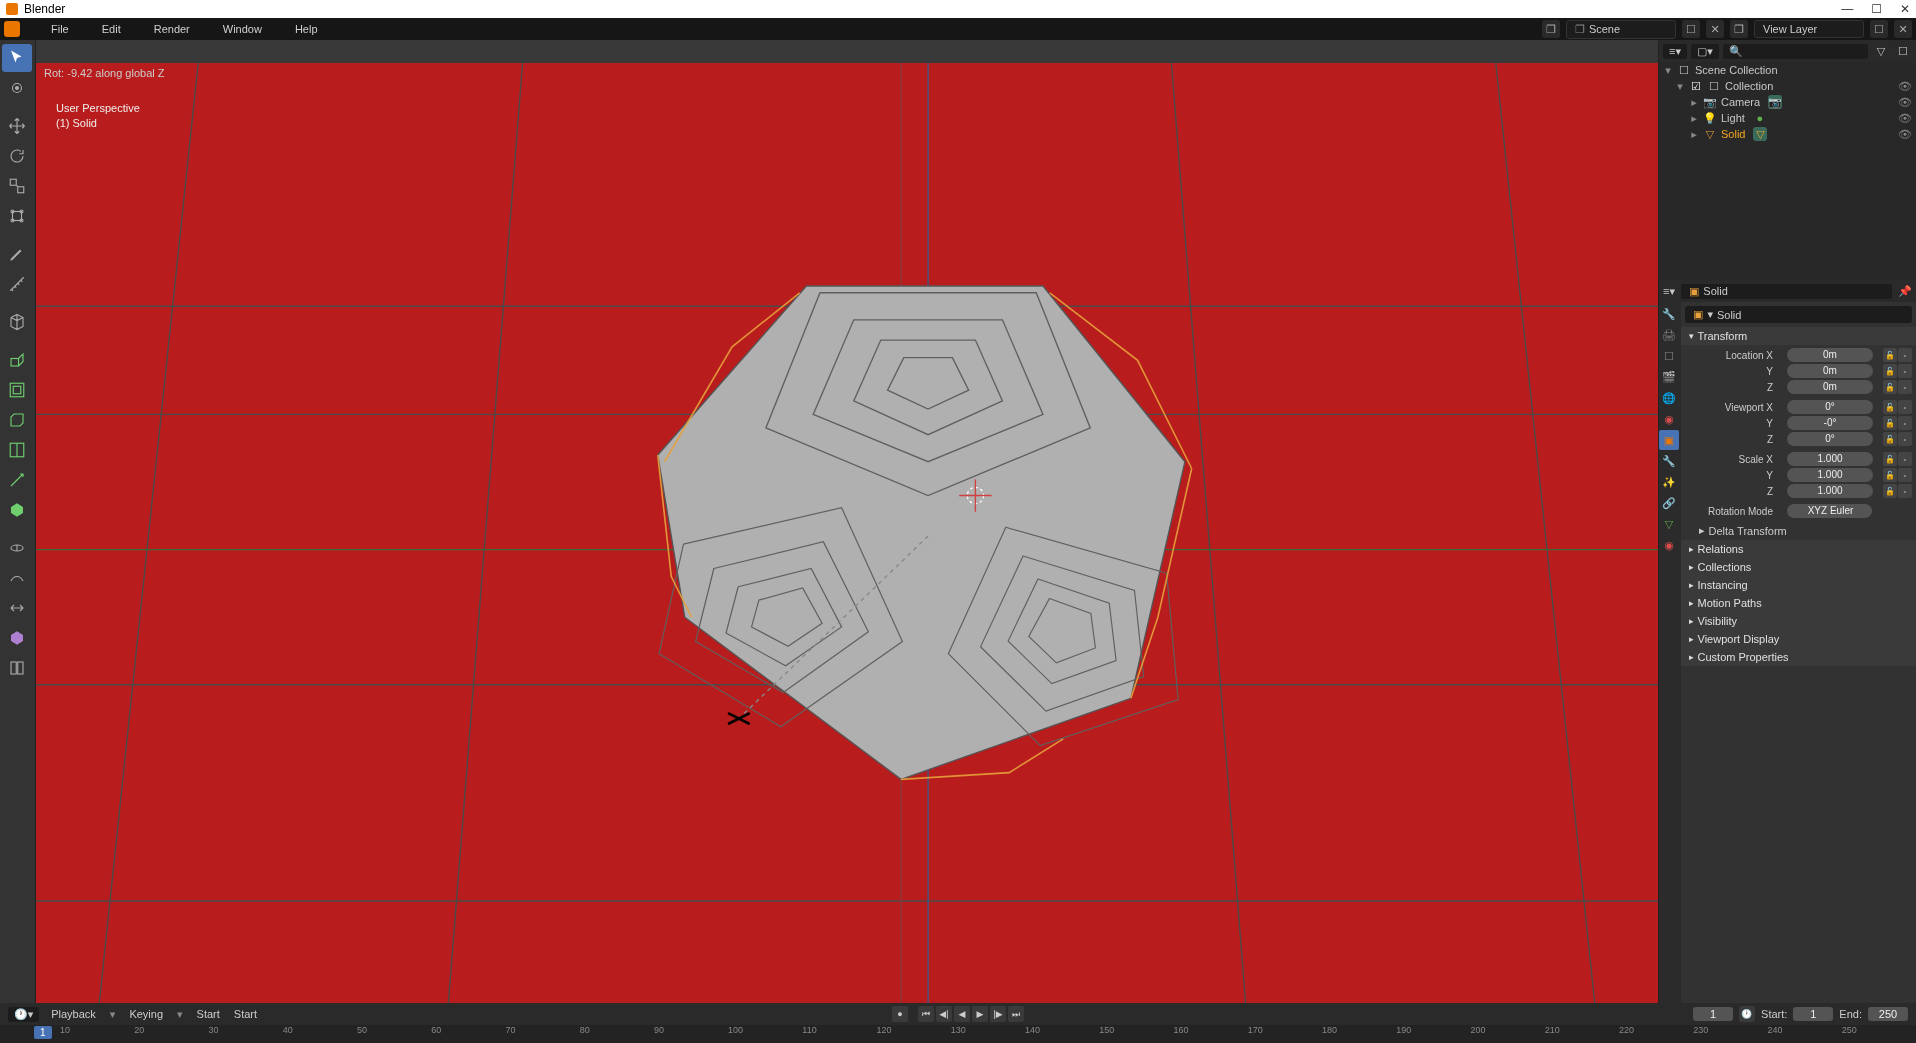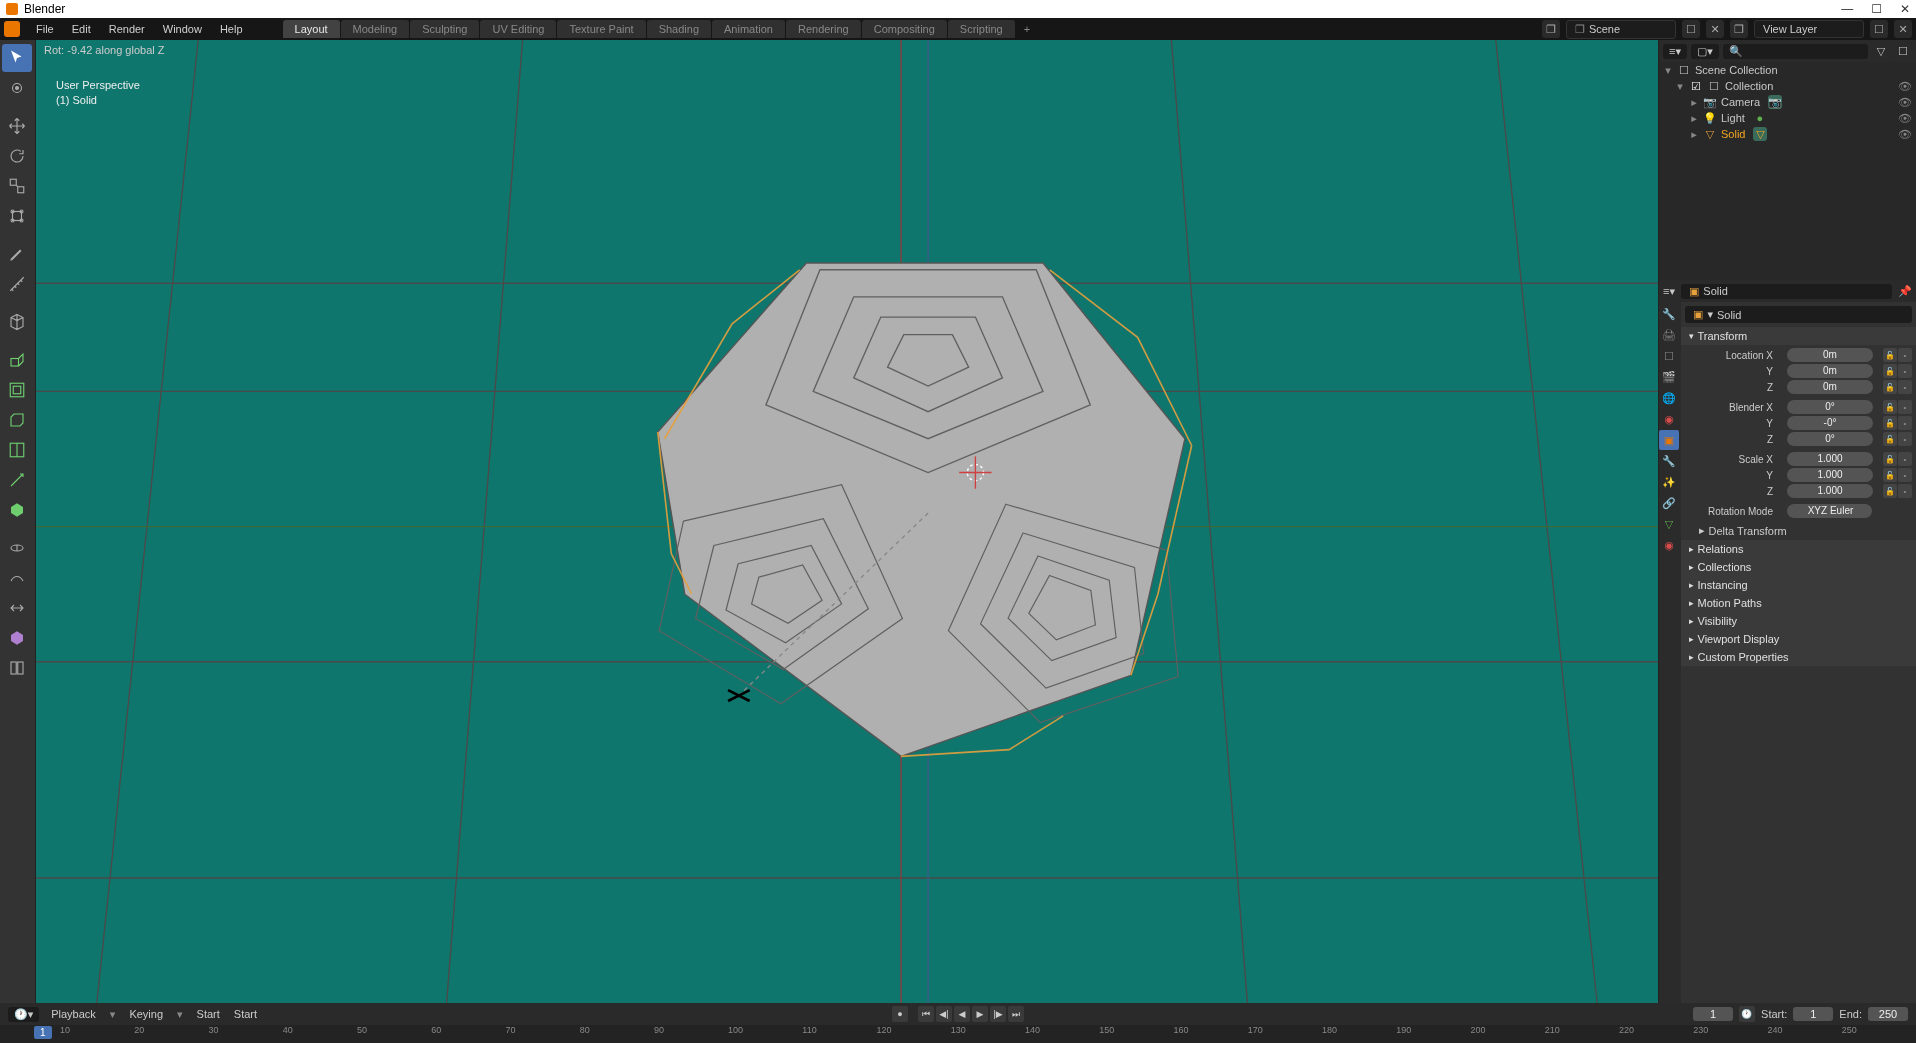--- a/index.html
+++ b/index.html
@@ -5,42 +5,42 @@
 * { box-sizing: border-box; margin: 0; padding: 0; font-family: -apple-system, BlinkMacSystemFont, "Segoe UI", sans-serif; user-select: none; }
 html, body { width: 100%; height: 100%; background: #393939; color: #c8c8c8; font-size: 11px; overflow: hidden; }
 
 
 .titlebar { height: 18px; background: #fff; color: #000; display: flex; align-items: center; padding: 0 6px; font-size: 12px; text-align: right; }
 .titlebar .logo { width: 12px; height: 12px; background: #ea7600; border-radius: 2px; margin-right: 6px; }
 .titlebar .wctrls { margin-left: auto; display: flex; gap: 18px; font-size: 12px; color:#333;}
 .titlebar .wctrls span { cursor: default; }
 
 
-.menubar { height: 22px; background: #161616; display: flex; align-items: center; padding: 0 4px; gap: 2px; }
+.menubar { height: 22px; background: #161616; display: flex; align-items: center; padding: 0 4px; gap: 17px; }
 .menubar .blogo { width: 16px; height: 16px; background: #ea7600; border-radius: 3px; margin-right: 6px; }
 .menubar .mitem { padding: 2px 8px; color: #d0d0d0; cursor: default; }
 .menubar .tabs { display: flex; margin-left: 30px; gap: 0; }
 .menubar .tab { padding: 3px 12px; background: #303030; color: #888; border-radius: 3px 3px 0 0; margin-right: 1px; cursor: default; }
 .menubar .tab.active { background: #424242; color: #e8e8e8; }
 .menubar .plus { padding: 3px 8px; color: #888; }
 .menubar .rside { margin-left: auto; display: flex; align-items: center; gap: 6px; }
 .menubar .scenebox, .menubar .layerbox { background: #1c1c1c; border: 1px solid #333; border-radius: 3px; padding: 2px 8px; min-width: 110px; color: #ccc; display:flex; align-items:center; gap:4px;}
 .menubar .iconbtn { width: 18px; height: 18px; background: #2a2a2a; border-radius: 3px; display:flex;align-items:center;justify-content:center;color:#aaa;}
 
 
 .main { display: flex; height: calc(100% - 18px - 22px - 22px - 18px); }
 
 
 .ltool { width: 36px; background: #333; border-right: 1px solid #222; display: flex; flex-direction: column; padding: 4px 2px; gap: 2px; }
 .ltool .tbtn { width: 30px; height: 28px; border-radius: 3px; display: flex; align-items: center; justify-content: center; color: #aaa; cursor: default; }
 .ltool .tbtn.active { background: #4772b3; color: #fff; }
 .ltool .tbtn svg { width: 18px; height: 18px; }
 
 
-.viewport { flex: 1; position: relative; background: #0f766e; overflow: hidden; }
+.viewport { flex: 1; position: relative; background: #b91c1c; overflow: hidden; margin-top: 23px; }
 .vp-header { position: absolute; top: 0; left: 0; right: 0; height: 20px; display:flex; align-items:center; padding:0 8px; color:#ccc; font-size:11px;}
 .vp-overlay { position: absolute; top: 38px; left: 20px; color: #eee; font-size: 11px; line-height: 1.4; }
 .vp-grid { position: absolute; inset: 0; }
 .vp-grid line { stroke: #4a4a4a; stroke-width: 1; }
 .vp-grid .axisx { stroke: #8b3b3b; }
 .vp-grid .axisy { stroke: #3b6b3b; }
 .vp-grid .axisz { stroke: #3b5b8b; }
 .vp-mesh { position: absolute; inset: 0; pointer-events: none; }
 
 
@@ -110,33 +110,20 @@
   </div>
 </div>
 
 <div class="menubar">
   <div class="blogo"></div>
   <div class="mitem">File</div>
   <div class="mitem">Edit</div>
   <div class="mitem">Render</div>
   <div class="mitem">Window</div>
   <div class="mitem">Help</div>
-  <div class="tabs">
-    <div class="tab active">Layout</div>
-    <div class="tab">Modeling</div>
-    <div class="tab">Sculpting</div>
-    <div class="tab">UV Editing</div>
-    <div class="tab">Texture Paint</div>
-    <div class="tab">Shading</div>
-    <div class="tab">Animation</div>
-    <div class="tab">Rendering</div>
-    <div class="tab">Compositing</div>
-    <div class="tab">Scripting</div>
-    <div class="plus">+</div>
-  </div>
   <div class="rside">
     <div class="iconbtn">❐</div>
     <div class="scenebox">
         <span style="color:#888">❐</span>
         <span>Scene</span>
       </div>
     <div class="iconbtn">☐</div>
     <div class="iconbtn">✕</div>
     <div class="iconbtn">❐</div>
     <div class="layerbox">
@@ -440,21 +427,21 @@
           <div class="prow">
               <div class="plbl">Z</div>
               <div class="pval">0m</div>
               <div class="pbtns">
                 <div class="pbtn">🔓</div>
                 <div class="pbtn">•</div>
               </div>
             </div>
           <div style="height:4px"></div>
           <div class="prow">
-              <div class="plbl">Blender X</div>
+              <div class="plbl">Viewport X</div>
               <div class="pval">0°</div>
               <div class="pbtns">
                 <div class="pbtn">🔓</div>
                 <div class="pbtn">•</div>
               </div>
             </div>
           <div class="prow">
               <div class="plbl">Y</div>
               <div class="pval">-0°</div>
               <div class="pbtns">

